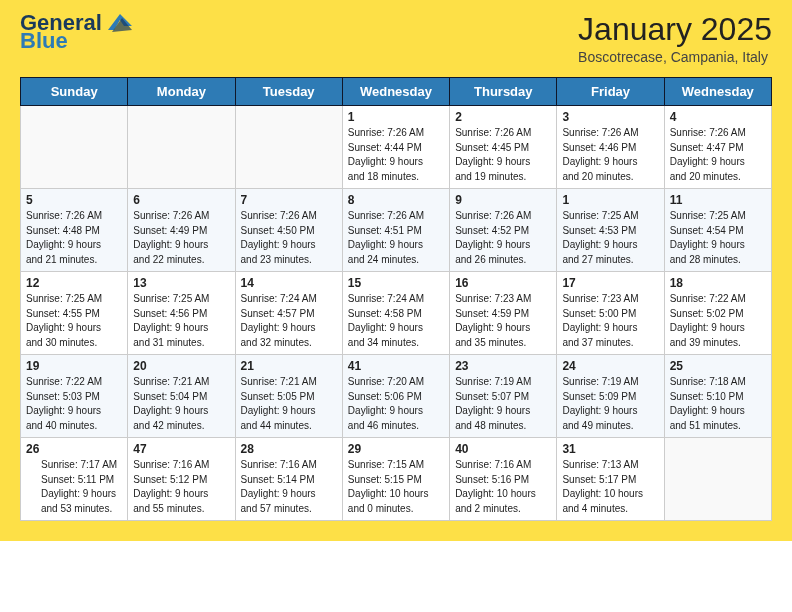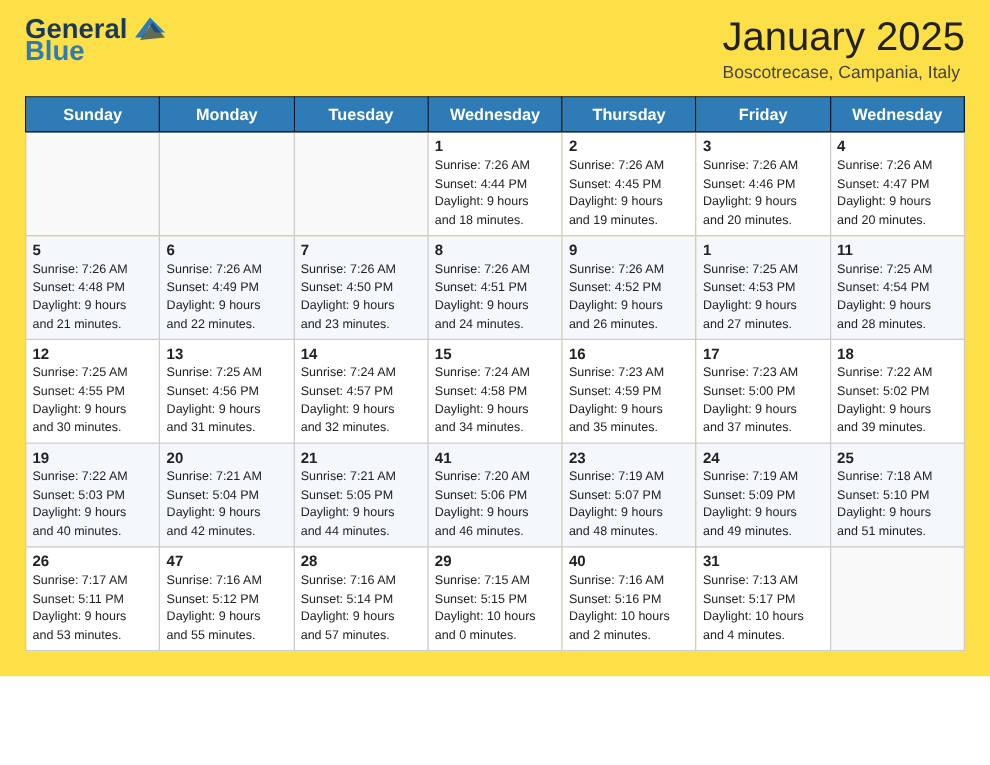--- a/index.html
+++ b/index.html
@@ -317,21 +317,21 @@
             <div class="day-number">25</div>
             <div class="day-info" style="white-space: pre-line;">Sunrise: 7:18 AM
 Sunset: 5:10 PM
 Daylight: 9 hours
 and 51 minutes.</div>
           </td>
         </tr>
         <tr>
           <td>
             <div class="day-number">26</div>
-            <div class="day-info" style="white-space: pre-line;">Sunrise: 7:17 AM
+            <div class="day-info" style="white-space: pre-line; margin-left: 15px;">Sunrise: 7:17 AM
 Sunset: 5:11 PM
 Daylight: 9 hours
 and 53 minutes.</div>
           </td>
           <td>
             <div class="day-number">47</div>
             <div class="day-info" style="white-space: pre-line;">Sunrise: 7:16 AM
 Sunset: 5:12 PM
 Daylight: 9 hours
 and 55 minutes.</div>

